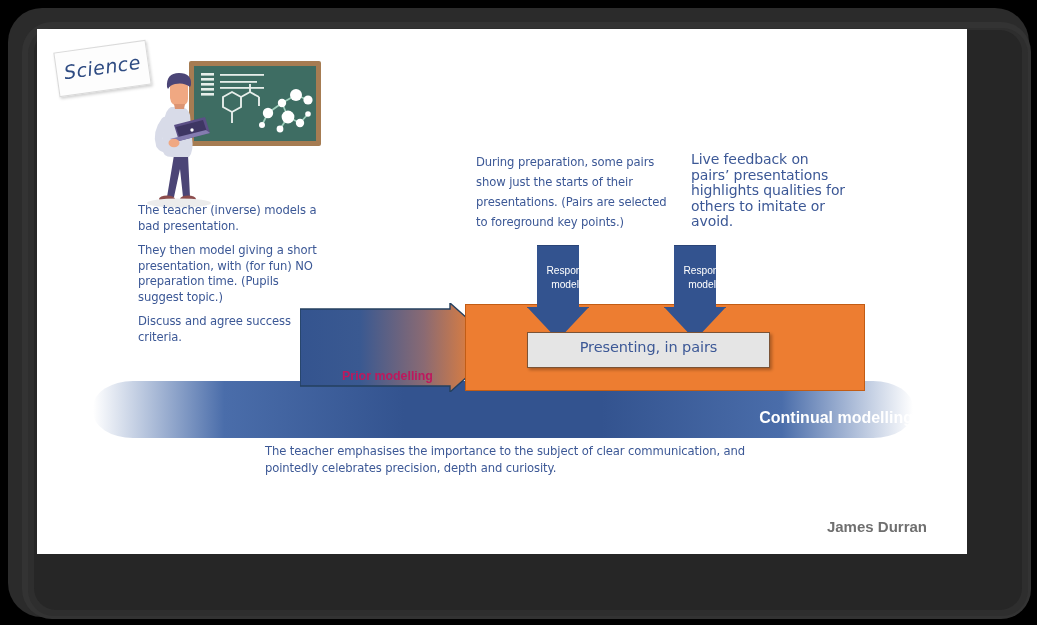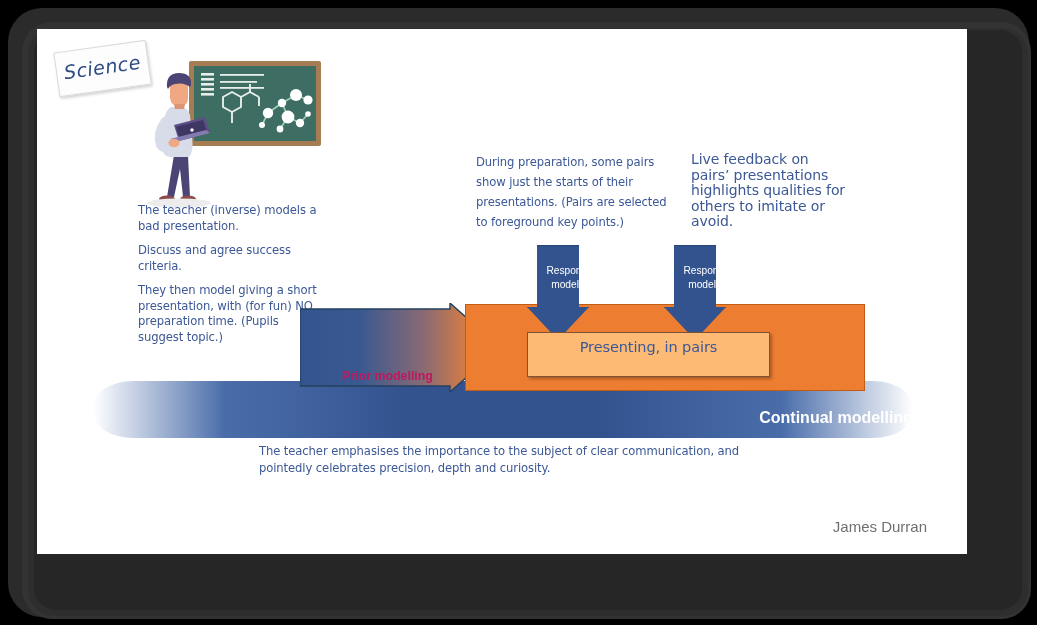--- a/index.html
+++ b/index.html
@@ -74,21 +74,21 @@
 
   #mid-text{
     position:absolute; left:439px; top:123px; width:198px;
     font-size:11.6px; line-height:20px;
   }
   #right-text{
     position:absolute; left:654px; top:123px; width:158px;
     font-size:14px; line-height:15.5px;
   }
   #bottom-text{
-    position:absolute; left:222px; top:414px; width:520px;
+    position:absolute; left:228px; top:414px; width:520px;
     font-size:11.6px; line-height:16.5px;
   }
 
   
   #continual-band{
     position:absolute; left:56px; top:352px; width:820px; height:57px;
     background:linear-gradient(to right,#ffffff 0%,#4a6daa 16%,#33538f 38%,#33538f 62%,#4a6daa 84%,#ffffff 100%);
     border-radius:40px/26px;
   }
   #continual-band span{
@@ -116,22 +116,22 @@
 
   
   #orange-box{
     position:absolute; left:428px; top:275px; width:400px; height:87px;
     background:#ed7d31;
     border:1px solid #c25c14;
   }
 
   
   #presenting-box{
-    position:absolute; left:490px; top:303px; width:243px; height:45px;
-    background:#fdba74;
+    position:absolute; left:490px; top:303px; width:243px; height:36px;
+    background:#e5e5e5;
     border:1px solid #7b5336;
     box-shadow:2px 2px 3px rgba(0,0,0,.28);
   }
   #presenting-box span{
     position:absolute; left:0; top:6px; width:100%; text-align:center;
     font-size:14.5px;
   }
 
   
   .resp-arrow{
@@ -150,20 +150,21 @@
     font-family:"Liberation Sans", sans-serif;
   }
   #resp-arrow-1{ left:490px; top:216px; }
   #resp-arrow-2{ left:627px; top:216px; }
 
   
   #signature{
     position:absolute; left:700px; top:489px; width:190px;
     text-align:right; color:#6f6f6f; font-size:15px;
     font-family:"Liberation Sans", sans-serif;
+    font-weight:bold;
   }
 </style>
 </head>
 <body>
 
 <div id="frame-outer">
   <div id="frame-layer-a"></div>
   <div id="frame-layer-b"></div>
   <div id="frame-inner"></div>
 </div>
@@ -246,22 +247,22 @@
       <path d="M45 36 Q44 22 57 22 Q70 22 69 34 L68 36 Q62 31 53 33 Q48 34 46 38 Z" fill="#4b4576"></path>
 
       <path d="M52 53 L63 53 L62 58 L53 58 Z" fill="#dc9472"></path>
     </g>
 
     <ellipse cx="57" cy="152" rx="32" ry="4.5" fill="#ececec"></ellipse>
   </svg>
 
   <div id="left-text" class="hand">
     <p>The teacher (inverse) models a bad presentation.</p>
+    <p>They then model giving a short presentation, with (for fun) NO preparation time. (Pupils suggest topic.)</p>
     <p>Discuss and agree success criteria.</p>
-    <p>They then model giving a short presentation, with (for fun) NO preparation time. (Pupils suggest topic.)</p>
   </div>
 
   <div id="mid-text" class="hand">During preparation, some pairs show just the starts of their presentations. (Pairs are selected to foreground key points.)</div>
 
   <div id="right-text" class="hand">Live feedback on pairs’ presentations highlights qualities for others to imitate or avoid.</div>
 
   <div id="continual-band">
     <span>Continual modelling</span>
   </div>
 

